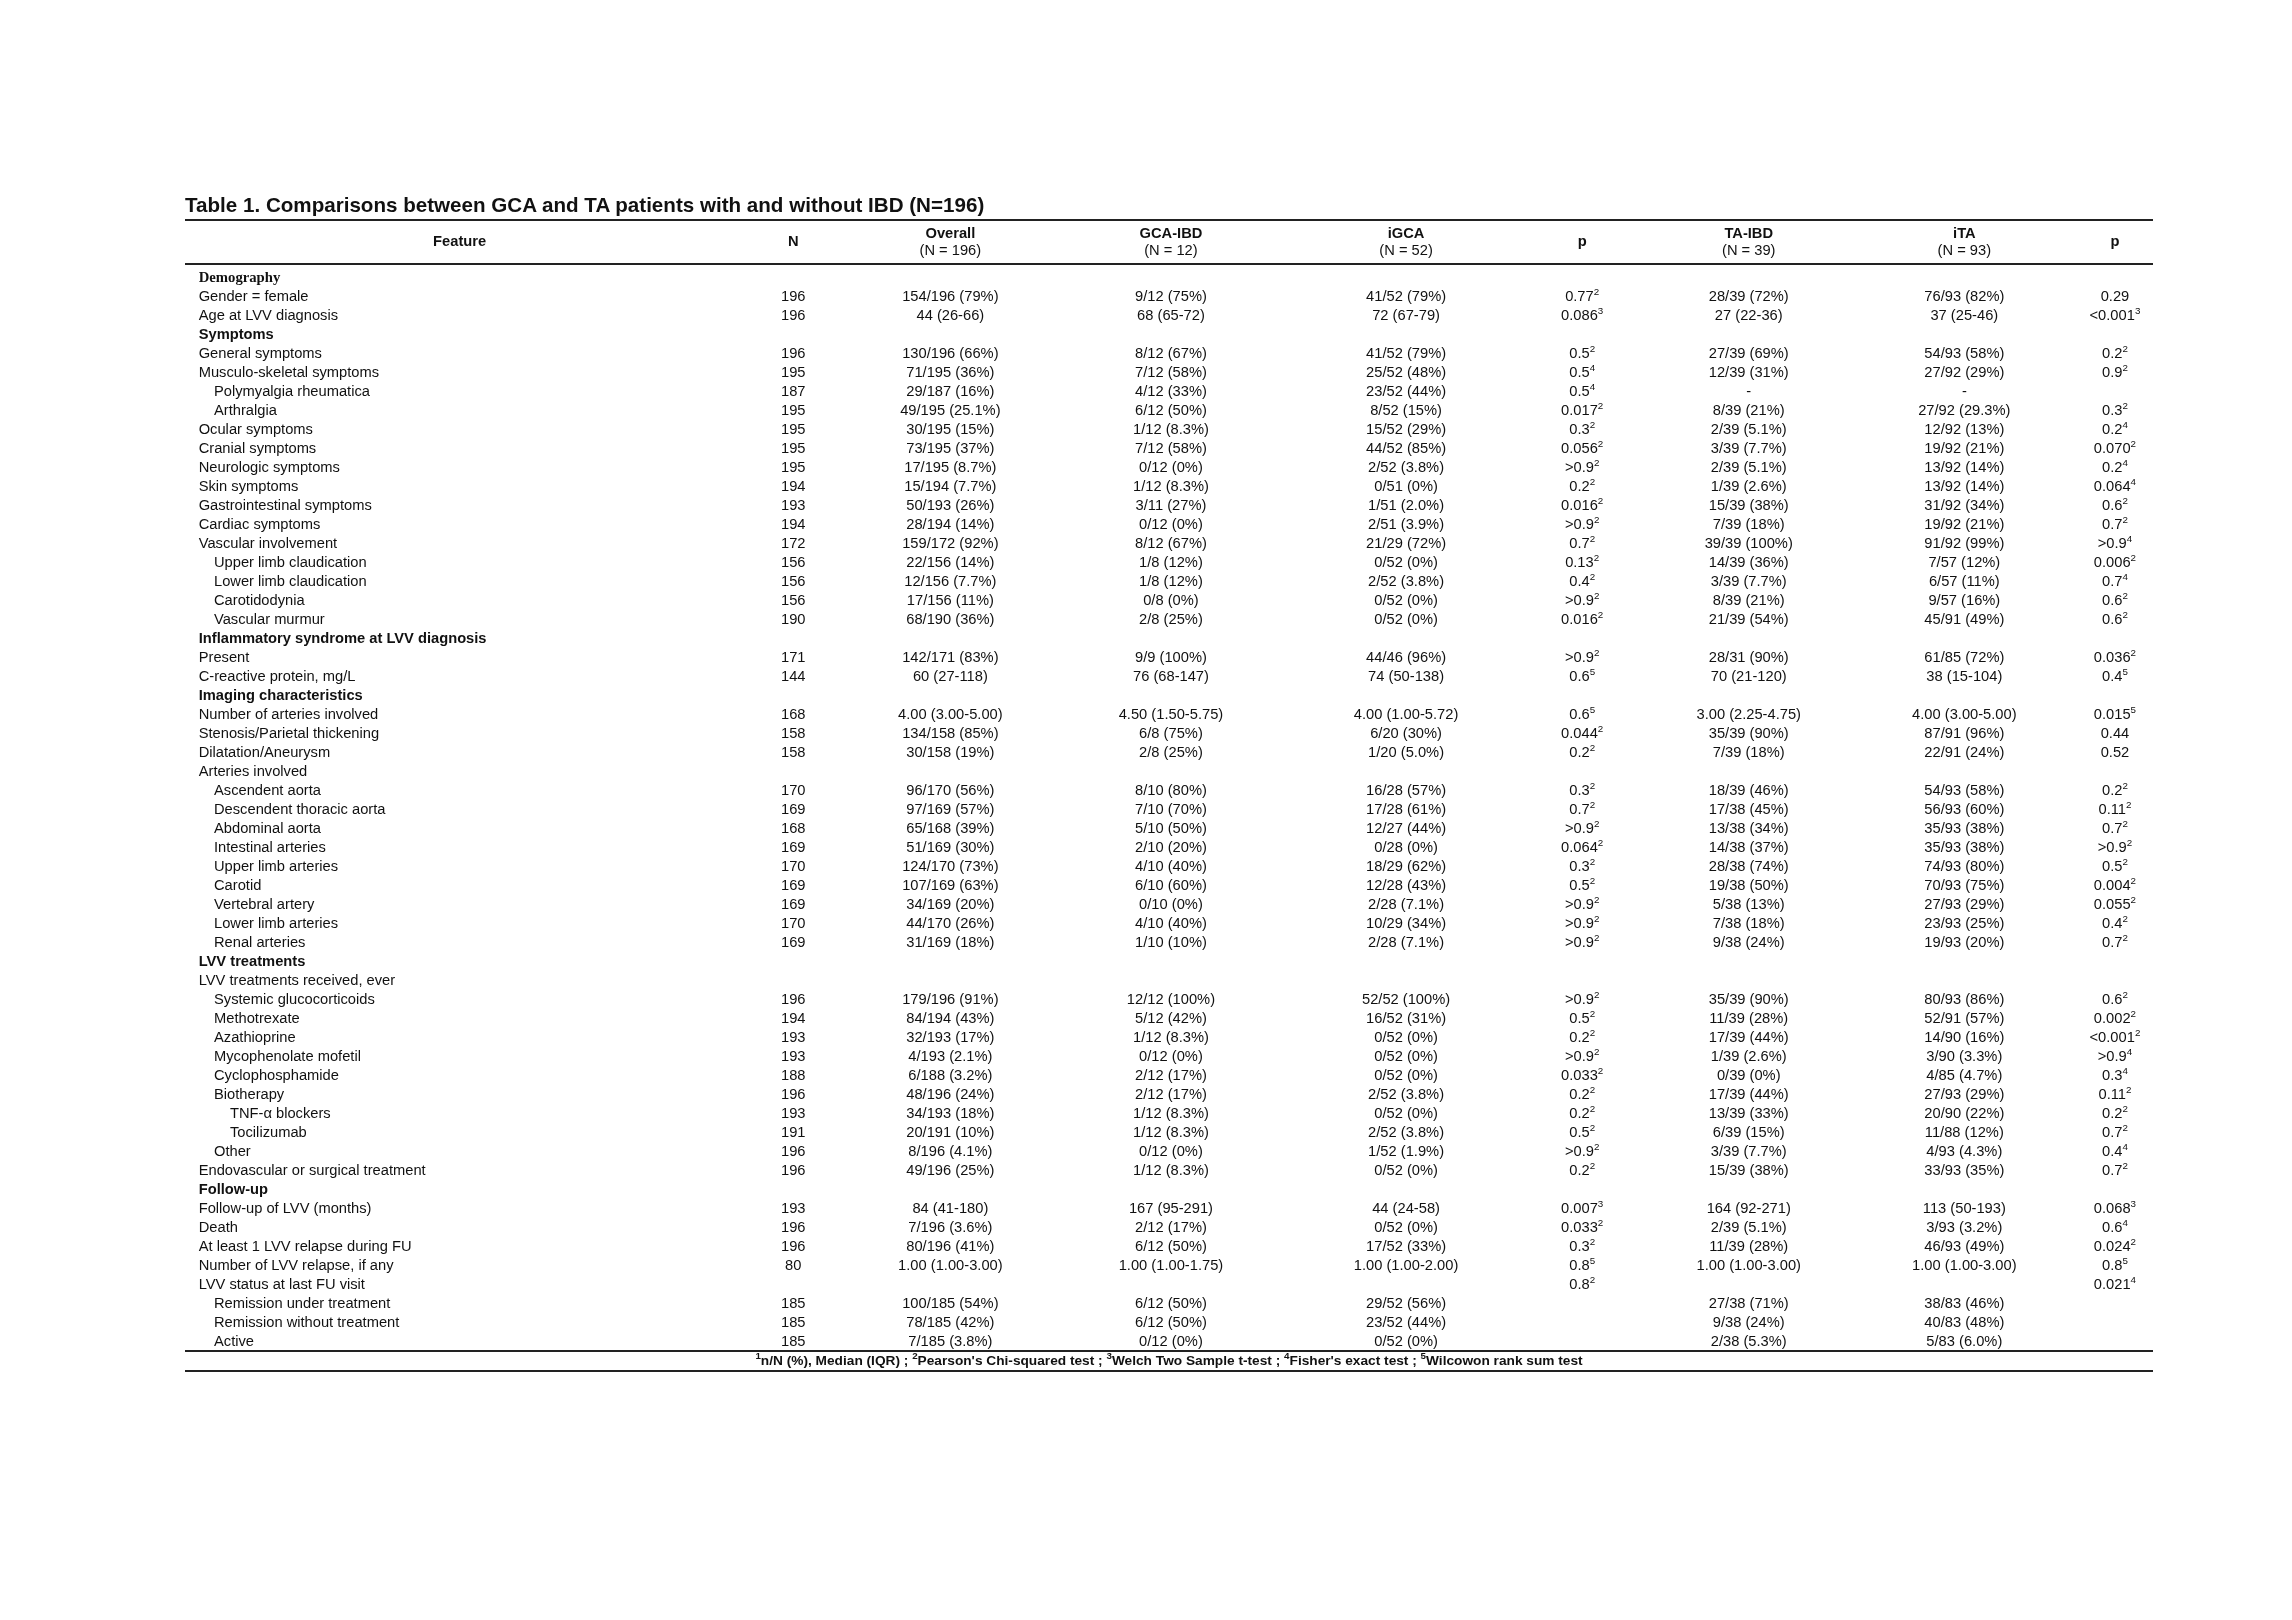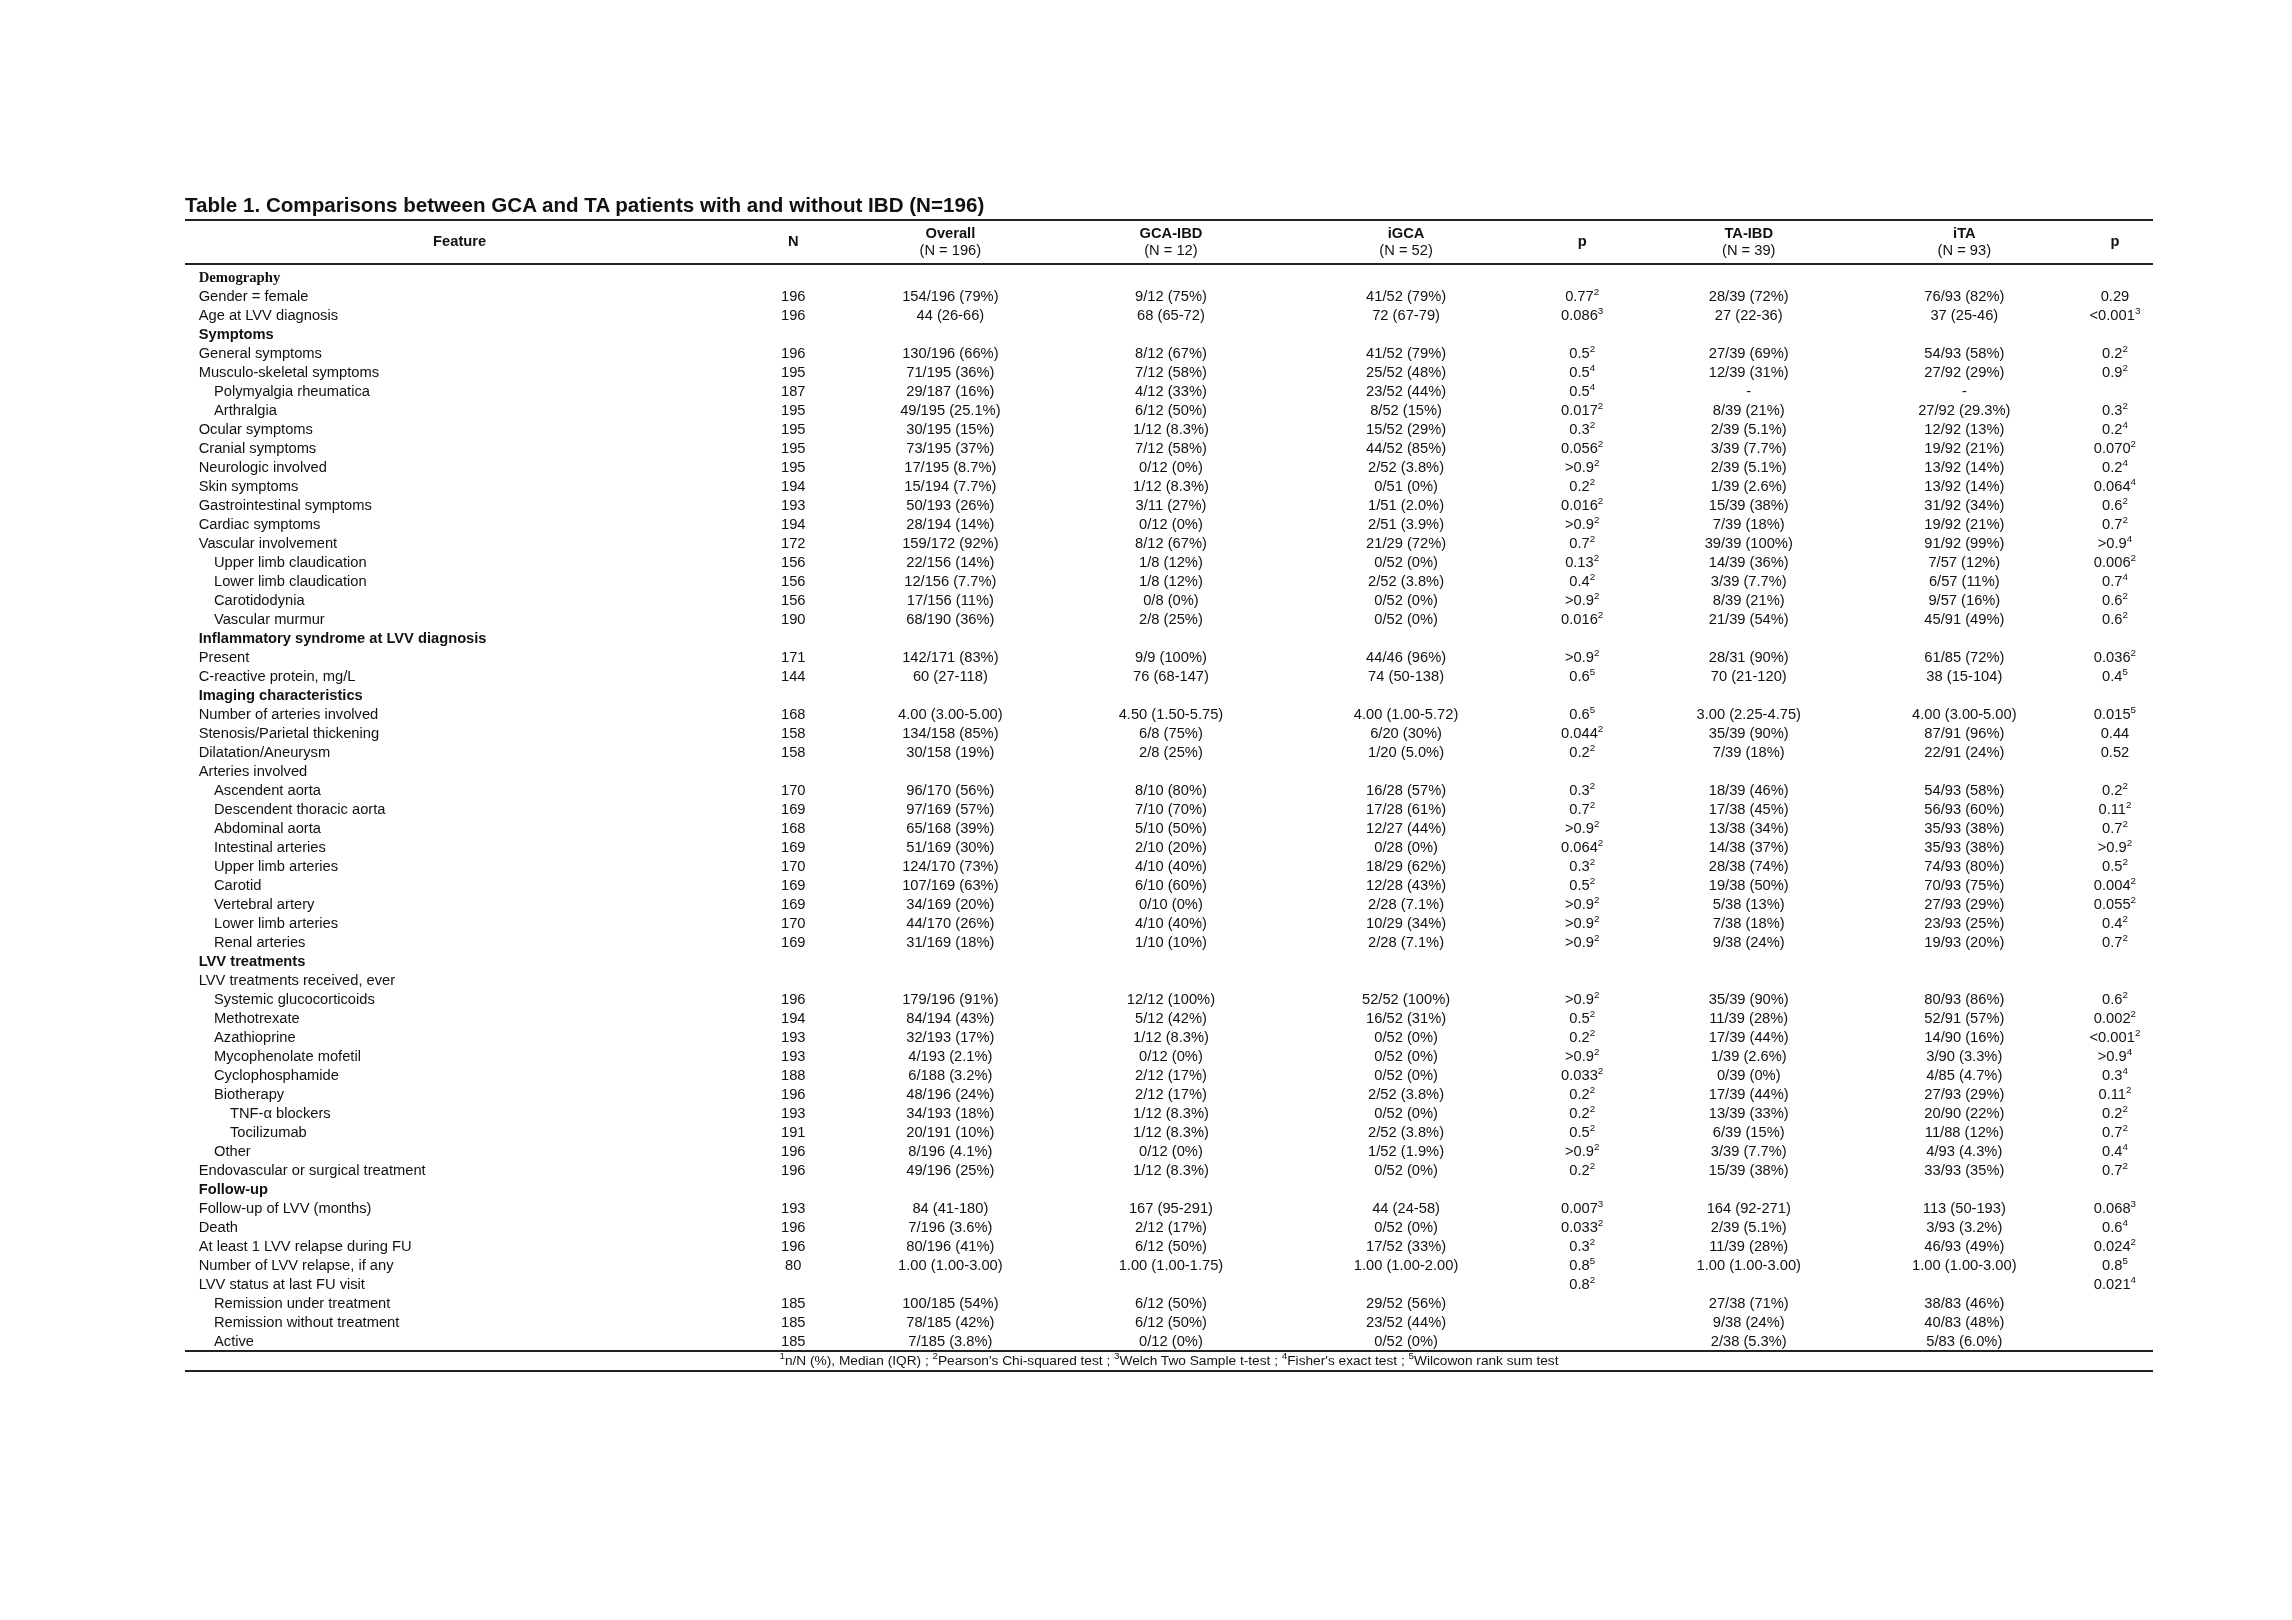--- a/index.html
+++ b/index.html
@@ -13,21 +13,21 @@
   thead .sub { display: block; font-weight: normal; font-size: 14.7px; }
   tbody td { padding: 0; height: 19px; line-height: 18.6px; white-space: nowrap; }
   tbody tr.first td { padding-top: 2.9px; font-family: Liberation Serif, serif; }
   td.feat { text-align: left; padding-left: 13.7px; }
   td.feat.l1 { padding-left: 29px; }
   td.feat.l2 { padding-left: 45px; }
   td.c { text-align: center; }
   tr.section td.feat { font-weight: bold; }
   sup { font-size: 9.8px; line-height: 0; vertical-align: super; }
   tbody tr.last { border-bottom: 2px solid #222; }
-  tfoot td { text-align: center; font-size: 13.7px; height: 17.6px; line-height: 17.6px; padding: 0; }
+  tfoot td { text-align: center; font-size: 13.7px; height: 17.6px; line-height: 17.6px; padding: 0; font-weight: bold; }
   tfoot tr { border-bottom: 2px solid #222; }
   col.c-feat { width: 549px; } col.c-n { width: 118px; }
   col.c-ov { width: 196px; } col.c-g1 { width: 245px; } col.c-g2 { width: 225px; }
   col.c-p1 { width: 127px; } col.c-t1 { width: 206px; } col.c-t2 { width: 225px; } col.c-p2 { width: 76px; }
 </style>
 </head>
 <body>
 
 <div id="page">
   <div class="title">Table 1. Comparisons between GCA and TA patients with and without IBD (N=196)</div>
@@ -161,21 +161,21 @@
           <td class="c"><span>195</span></td>
           <td class="c"><span>73/195 (37%)</span></td>
           <td class="c"><span>7/12 (58%)</span></td>
           <td class="c"><span>44/52 (85%)</span></td>
           <td class="c"><span>0.056</span><sup>2</sup></td>
           <td class="c"><span>3/39 (7.7%)</span></td>
           <td class="c"><span>19/92 (21%)</span></td>
           <td class="c"><span>0.070</span><sup>2</sup></td>
         </tr>
         <tr>
-          <td class="feat">Neurologic involved</td>
+          <td class="feat">Neurologic symptoms</td>
           <td class="c"><span>195</span></td>
           <td class="c"><span>17/195 (8.7%)</span></td>
           <td class="c"><span>0/12 (0%)</span></td>
           <td class="c"><span>2/52 (3.8%)</span></td>
           <td class="c"><span>&gt;0.9</span><sup>2</sup></td>
           <td class="c"><span>2/39 (5.1%)</span></td>
           <td class="c"><span>13/92 (14%)</span></td>
           <td class="c"><span>0.2</span><sup>4</sup></td>
         </tr>
         <tr>

